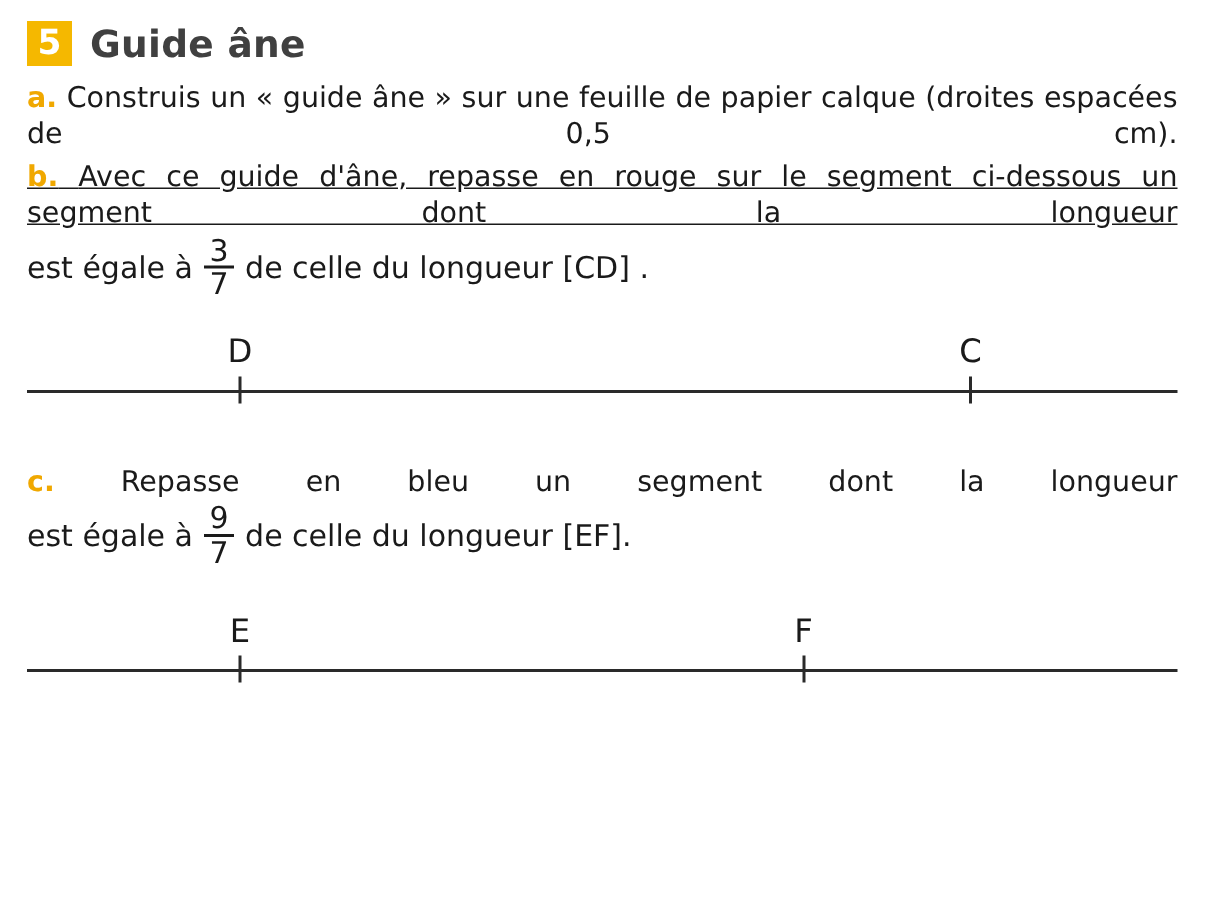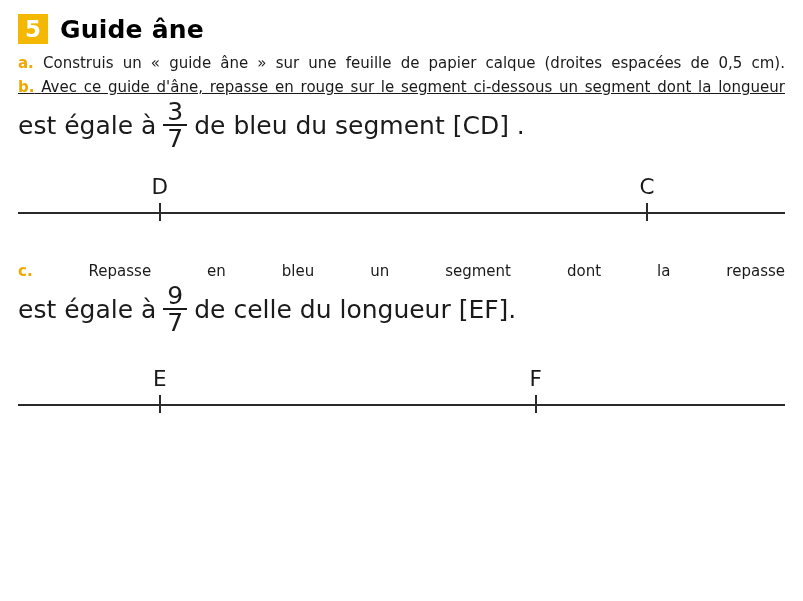--- a/index.html
+++ b/index.html
@@ -36,29 +36,29 @@
     width: 30px;
     height: 30px;
     background: #f5b800;
     color: #ffffff;
     font-size: 23px;
     font-weight: bold;
     line-height: 1;
     font-family: "DejaVu Sans", sans-serif;
   }
   .ex-title {
-    color: #000000;
+    color: #404040;
     font-size: 25px;
     font-weight: bold;
     letter-spacing: 0.2px;
   }
 
   
   .para {
-    font-size: 15px;
+    font-size: 19px;
     line-height: 1.26;
     text-align: justify;
     margin: 0 0 2px 0;
   }
   .para.justify-all {
     text-align: justify;
     text-align-last: justify;
   }
   .label {
     color: #f0a800;
@@ -66,21 +66,21 @@
   }
   .para-b {
     margin-top: 5px;
     text-decoration: underline;
   }
 
   
   .frac-line {
     display: flex;
     align-items: center;
-    font-size: 25px;
+    font-size: 20px;
     margin-top: 2px;
     margin-bottom: 4px;
   }
   .frac {
     display: inline-flex;
     flex-direction: column;
     align-items: center;
     justify-content: center;
     margin: 0 7px;
     line-height: 1.02;
@@ -154,42 +154,42 @@
     <span class="label">b.</span>
     <span>Avec ce guide d'âne, repasse en rouge sur le segment ci-dessous un segment dont la longueur</span>
   </p>
 
   <div class="frac-line">
     <span>est égale à</span>
     <span class="frac">
       <span class="num">3</span>
       <span class="den">7</span>
     </span>
-    <span>de bleu du segment [CD] .</span>
+    <span>de celle du longueur [CD] .</span>
   </div>
 
   <div class="spacer-1"></div>
 
   <div class="segment-block">
     <div class="seg-labels">
       <span class="seg-label" style="left:18.5%">D</span>
       <span class="seg-label" style="left:82%">C</span>
     </div>
     <div class="seg-line-wrap">
       <div class="seg-line"></div>
       <div class="seg-tick" style="left:18.5%"></div>
       <div class="seg-tick" style="left:82%"></div>
     </div>
   </div>
 
   <div class="spacer-2"></div>
 
   <p class="para justify-all">
     <span class="label">c.</span>
-    <span>Repasse en bleu un segment dont la repasse</span>
+    <span>Repasse en bleu un segment dont la longueur</span>
   </p>
 
   <div class="frac-line">
     <span>est égale à</span>
     <span class="frac">
       <span class="num">9</span>
       <span class="den">7</span>
     </span>
     <span>de celle du longueur [EF].</span>
   </div>

